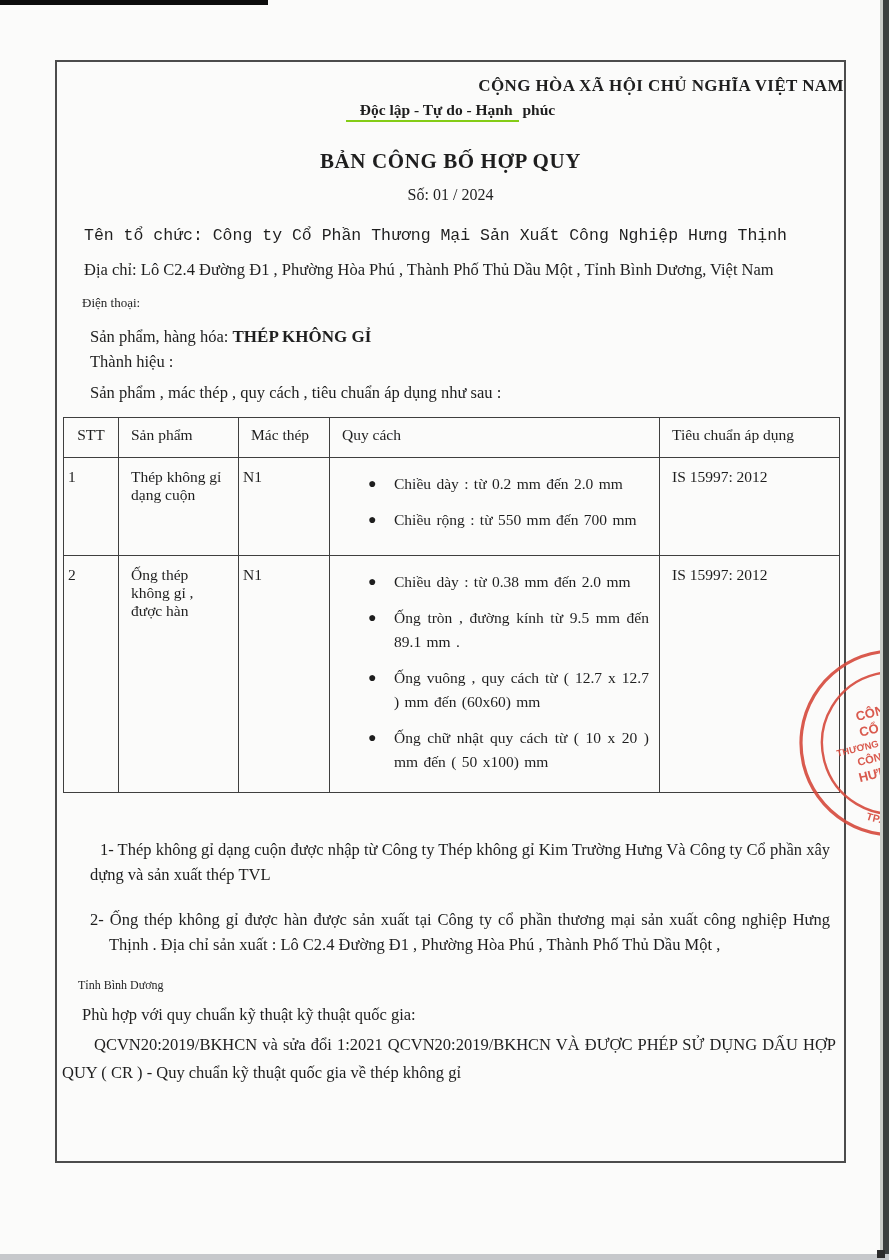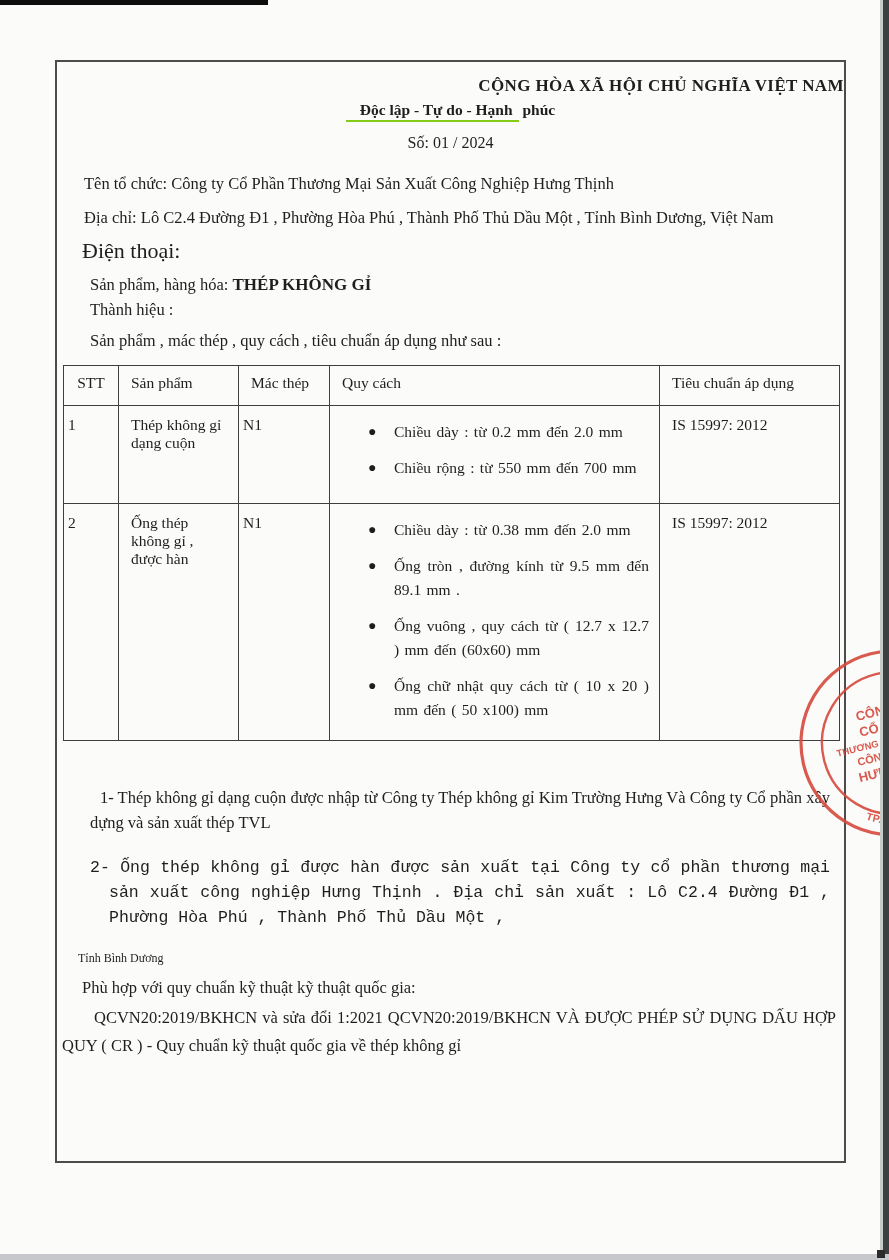--- a/index.html
+++ b/index.html
@@ -23,23 +23,23 @@
   }
   .content{position:relative;width:100%;height:100%;}
 
   .nat-title{margin:12px 0 0 0;text-align:right;font-size:17px;line-height:24px;font-weight:bold;letter-spacing:.4px;}
   .motto{margin:0;text-align:center;font-size:15.5px;line-height:24px;font-weight:bold;}
   .motto .u{border-bottom:2px solid #84cc16;padding:0 6px 2px 14px;}
   .doc-title{margin:26px 0 0 0;text-align:center;font-size:21px;line-height:26px;font-weight:bold;letter-spacing:.6px;}
   .doc-no{margin:10px 0 0 0;text-align:center;font-size:16px;line-height:22px;}
 
   p{margin:0;}
-  .org{margin:16px 12px 0 27px;font-size:16.5px;line-height:27px;}
+  .org{margin:16px 12px 0 27px;font-size:16.5px;line-height:27px;font-family:Liberation Mono, monospace;}
   .addr{margin:6px 12px 0 27px;font-size:16.5px;line-height:30px;}
-  .phone{margin:4px 12px 0 25px;font-size:22px;line-height:27px;}
+  .phone{margin:4px 12px 0 25px;font-size:13px;line-height:27px;}
   .product{margin:8px 12px 0 33px;font-size:16.5px;line-height:25px;}
   .product b{font-size:17px;}
   .brand{margin:0 12px 0 33px;font-size:16.5px;line-height:25px;}
   .intro{margin:6px 12px 0 33px;font-size:16.5px;line-height:25px;}
 
   table.spec{
     border-collapse:collapse;margin:12px 0 0 6px;width:776px;table-layout:fixed;
     font-size:15.5px;
   }
   table.spec td,table.spec th{
@@ -56,21 +56,21 @@
   tr.r1 td{height:98px;}
   tr.r2 td{height:234px;}
   td.t-sp{text-align:justify;padding-right:14px;}
   td.t-qc{padding-left:0;padding-right:10px;}
   .bullet{display:flex;margin:4px 0 12px 38px;}
   .bullet .dot{width:26px;flex:0 0 26px;font-size:14px;line-height:24px;}
   .bullet .bt{flex:1;text-align:justify;line-height:24px;word-spacing:1.5px;}
 
   .note1{margin:44px 14px 0 33px;font-size:16.5px;line-height:25px;text-align:justify;text-indent:10px;}
   .note2{margin:20px 14px 16px 33px;font-size:16.5px;line-height:25px;text-align:justify;
-         padding-left:19px;text-indent:-19px;font-family:Liberation Mono, monospace;}
+         padding-left:19px;text-indent:-19px;}
   .tinh{margin:6px 12px 0 21px;font-size:12px;line-height:25px;}
   .phuhop{margin:4px 12px 0 25px;font-size:16.5px;line-height:25px;}
   .qcvn{margin:4px 8px 0 5px;font-size:16.5px;line-height:28px;text-align:justify;text-indent:32px;}
 
   
   .stamp{position:absolute;left:793px;top:643px;width:200px;height:200px;z-index:20;opacity:.9;}
   .stamp text{font-family:"Liberation Sans","DejaVu Sans",sans-serif;font-weight:bold;}
 </style>
 </head>
 <body>
@@ -80,20 +80,21 @@
 <div class="scan-right-strip"></div>
 <div class="scan-bottom-strip"></div>
 <div class="scan-bottom-dot"></div>
 
 <div class="frame">
   <div class="content">
 
     <p class="nat-title">CỘNG HÒA XÃ HỘI CHỦ NGHĨA VIỆT NAM</p>
     <p class="motto"><span class="u">Độc lập - Tự do - Hạnh</span><span> phúc</span></p>
 
+    <p class="doc-title">BẢN CÔNG BỐ HỢP QUY</p>
     <p class="doc-no">Số: 01 / 2024</p>
 
     <p class="org">Tên tổ chức: Công ty Cổ Phần Thương Mại Sản Xuất Công Nghiệp Hưng Thịnh</p>
     <p class="addr">Địa chỉ: Lô C2.4 Đường Đ1 , Phường Hòa Phú , Thành Phố Thủ Dầu Một , Tỉnh Bình Dương, Việt Nam</p>
     <p class="phone">Điện thoại:</p>
     <p class="product"><span>Sản phẩm, hàng hóa: </span><b>THÉP KHÔNG GỈ</b></p>
     <p class="brand">Thành hiệu :</p>
     <p class="intro">Sản phẩm , mác thép , quy cách , tiêu chuẩn áp dụng như sau :</p>
 
     <table class="spec">

